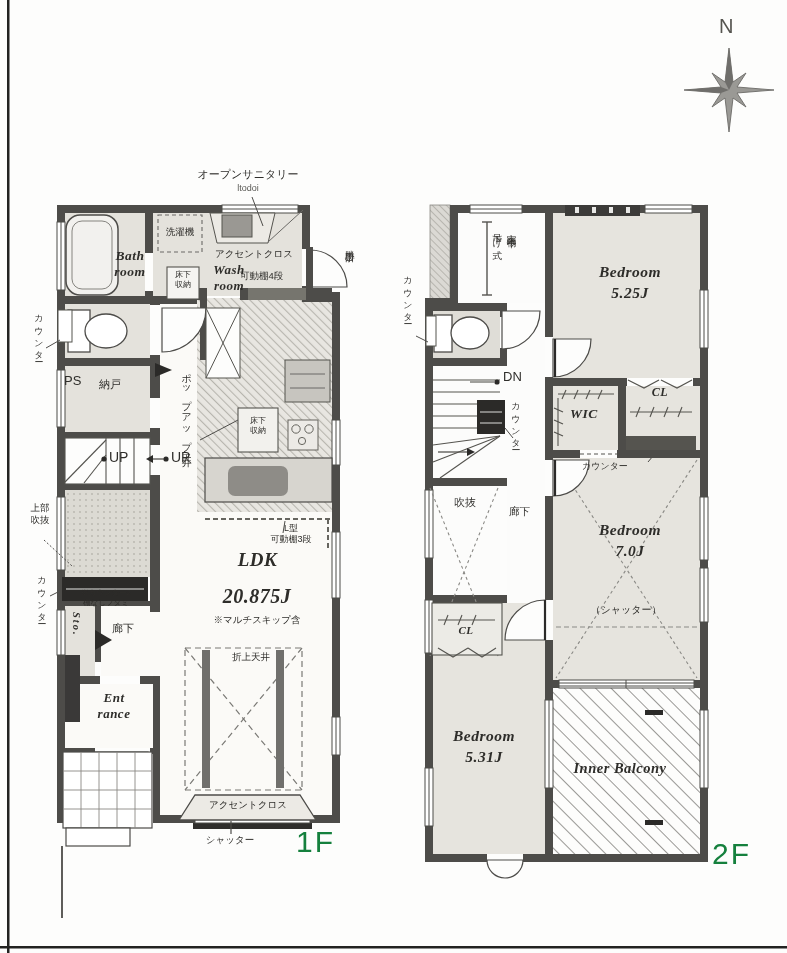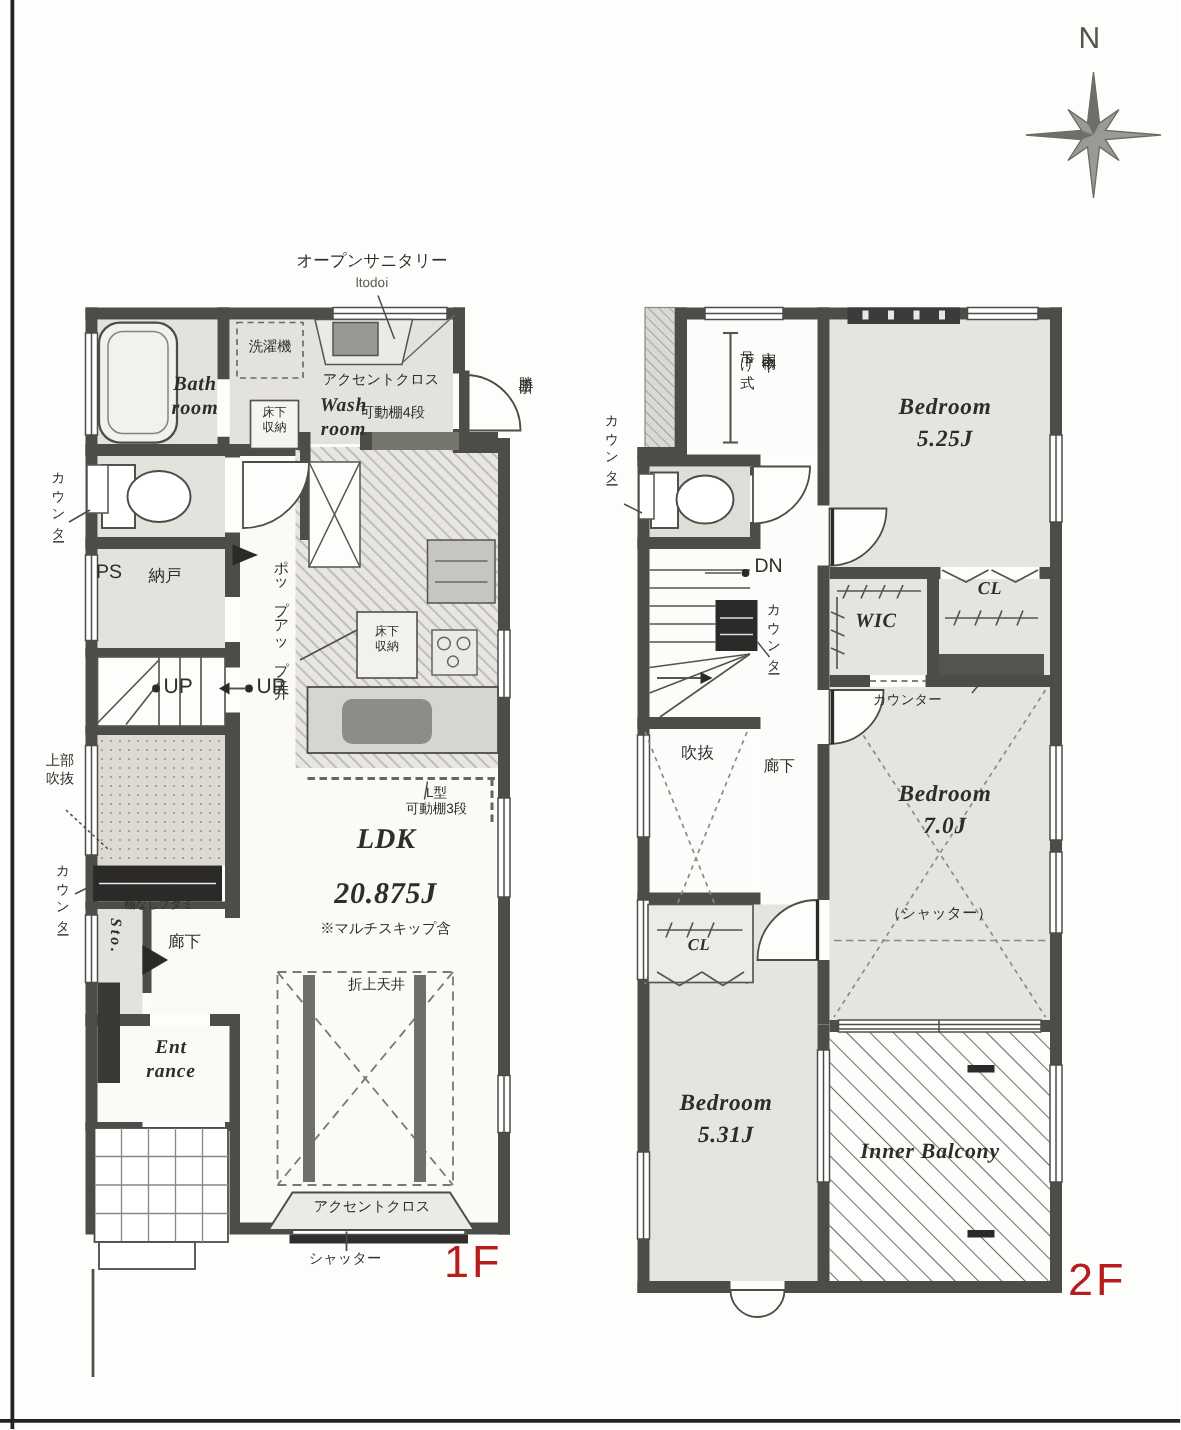--- a/index.html
+++ b/index.html
@@ -5,21 +5,21 @@
   html,body{margin:0;padding:0;background:#ffffff;}
   .page{position:relative;width:787px;height:953px;background:#fdfdfc;overflow:hidden;
         font-family:"Liberation Sans",sans-serif;color:#2e2d2a;}
   svg{position:absolute;left:0;top:0;}
   .lbl{position:absolute;white-space:pre-line;line-height:1.22;color:#2e2d2a;}
   .c{text-align:center;}
   .jp{font-family:"Liberation Sans",sans-serif;}
   .en{font-family:"Liberation Serif",serif;font-style:italic;font-weight:bold;letter-spacing:.5px;}
   .vert{writing-mode:vertical-rl;text-orientation:mixed;letter-spacing:2px;}
   .floorTag{font-family:"Liberation Sans",sans-serif;font-size:30px;font-weight:400;
-            color:#b91c1c;letter-spacing:2px;}
+            color:#15803d;letter-spacing:2px;}
   .sub{color:#5a5955;}
 </style>
 </head>
 <body>
 
 <div class="page">
 
 <svg width="787" height="953" viewBox="0 0 787 953">
   <defs>
     <pattern id="hatchK" width="6" height="6" patternUnits="userSpaceOnUse" patternTransform="rotate(-45)">

